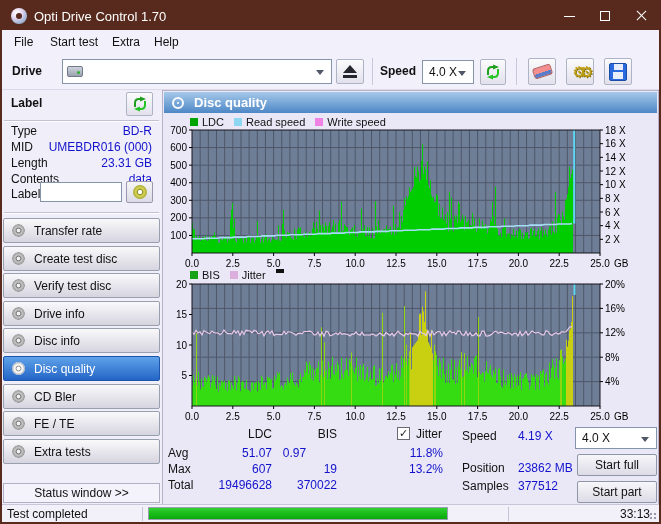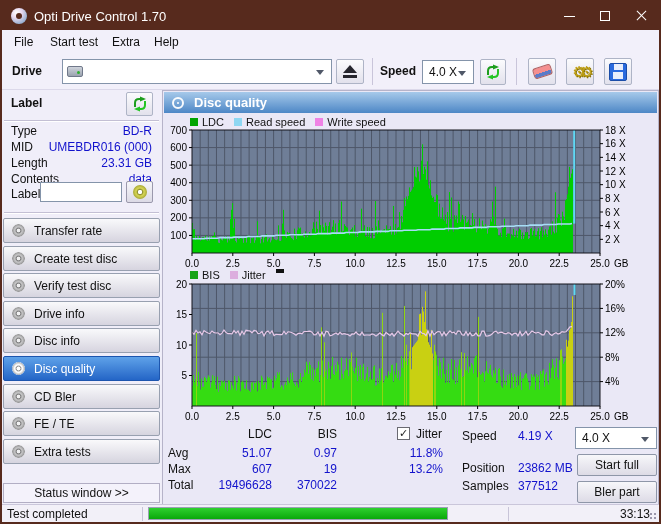--- a/index.html
+++ b/index.html
@@ -1219,21 +1219,21 @@
       <text x="450" y="152" text-anchor="start" font-size="10" fill="#000">GB</text>
     </svg>
 
   <span class="st num" style="left:180px;top:425px;width:90px;font-weight:normal;color:#111;">LDC</span>
   <span class="st num" style="left:250px;top:425px;width:85px;color:#111;">BIS</span>
   <div class="cbx" style="left:395px;top:425px;">✓</div>
   <span class="st" style="left:414px;top:425px;">Jitter</span>
 
   <span class="st" style="left:166px;top:444px;">Avg</span>
   <span class="st num" style="left:180px;top:444px;width:90px;">51.07</span>
-  <span class="st num" style="left:250px;top:444px;width:85px;">0.97</span>
+  <span class="st num" style="left:250px;top:444px;width:85px;text-align:center;">0.97</span>
   <span class="st num" style="left:355px;top:444px;width:86px;">11.8%</span>
 
   <span class="st" style="left:166px;top:460px;">Max</span>
   <span class="st num" style="left:180px;top:460px;width:90px;">607</span>
   <span class="st num" style="left:250px;top:460px;width:85px;">19</span>
   <span class="st num" style="left:355px;top:460px;width:86px;">13.2%</span>
 
   <span class="st" style="left:166px;top:476px;">Total</span>
   <span class="st num" style="left:180px;top:476px;width:90px;">19496628</span>
   <span class="st num" style="left:250px;top:476px;width:85px;">370022</span>
@@ -1246,21 +1246,21 @@
   <span class="st val" style="left:516px;top:477px;">377512</span>
 
   <div class="combo" style="left:573px;top:425px;width:82px;height:22px;padding-left:6px;">
     <span>4.0 X</span>
     <span class="chev" style="top:9px;"></span>
   </div>
   <div class="btn" style="left:575px;top:452px;width:80px;height:22px;">
     <span>Start full</span>
   </div>
   <div class="btn" style="left:575px;top:479px;width:80px;height:22px;">
-    <span>Bler part</span>
+    <span>Start part</span>
   </div>
 
   <div class="statusbar">
     <span style="position:absolute;left:5px;top:2px;">Test completed</span>
     <div class="sb-sep" style="left:140px;"></div>
     <div class="progress-wrap">
       <div class="progress-fill" id="progress-fill" style="width: 100%;"></div>
     </div>
     <span style="position:absolute;left:451px;top:16px;">100.0%</span>
     <div class="sb-sep" style="left:506px;"></div>

